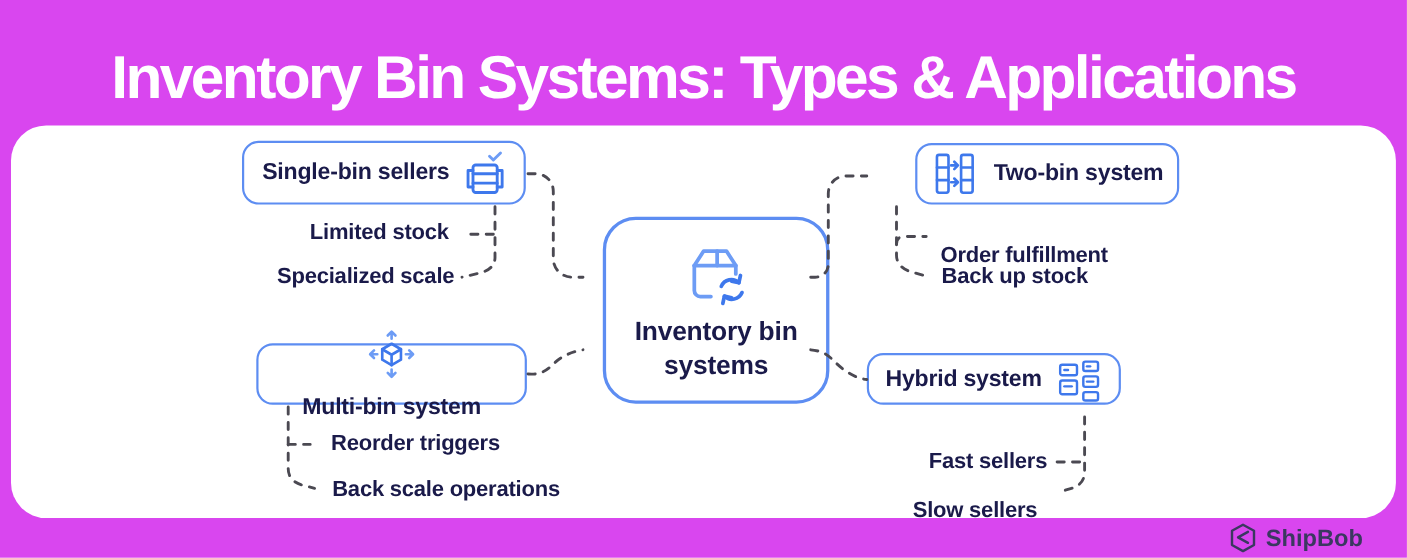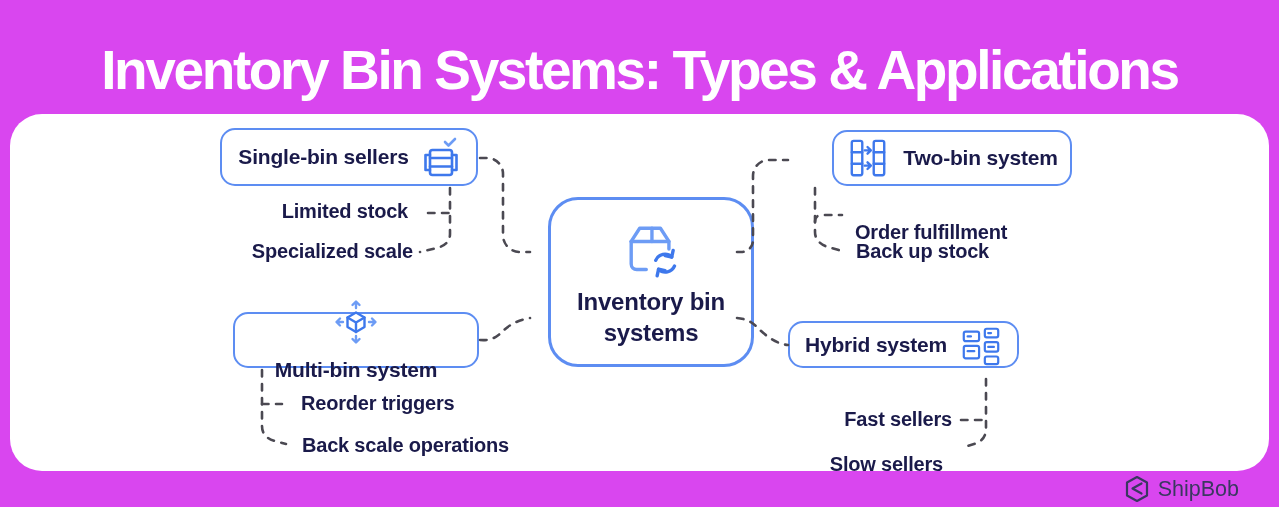--- a/index.html
+++ b/index.html
@@ -63,21 +63,21 @@
     position:absolute; left:0; top:0; z-index:3; pointer-events:none;
   }
   .connectors path {
     fill:none; stroke:#4b4952; stroke-width:2.6;
     stroke-dasharray:6.5 7.5; stroke-linecap:round;
   }
 
   .brand {
     position:absolute; right:40px; bottom:4px;
     display:flex; align-items:center; gap:8px;
-    color:#3a3860; font-weight:normal; font-size:21.5px; z-index:2;
+    color:#3a3860; font-weight:bold; font-size:21.5px; z-index:2;
   }
 
   svg { display:block; }
 </style>
 </head>
 <body>
 
 <div class="stage">
 
   <div class="title">Inventory Bin Systems: Types &amp; Applications</div>

